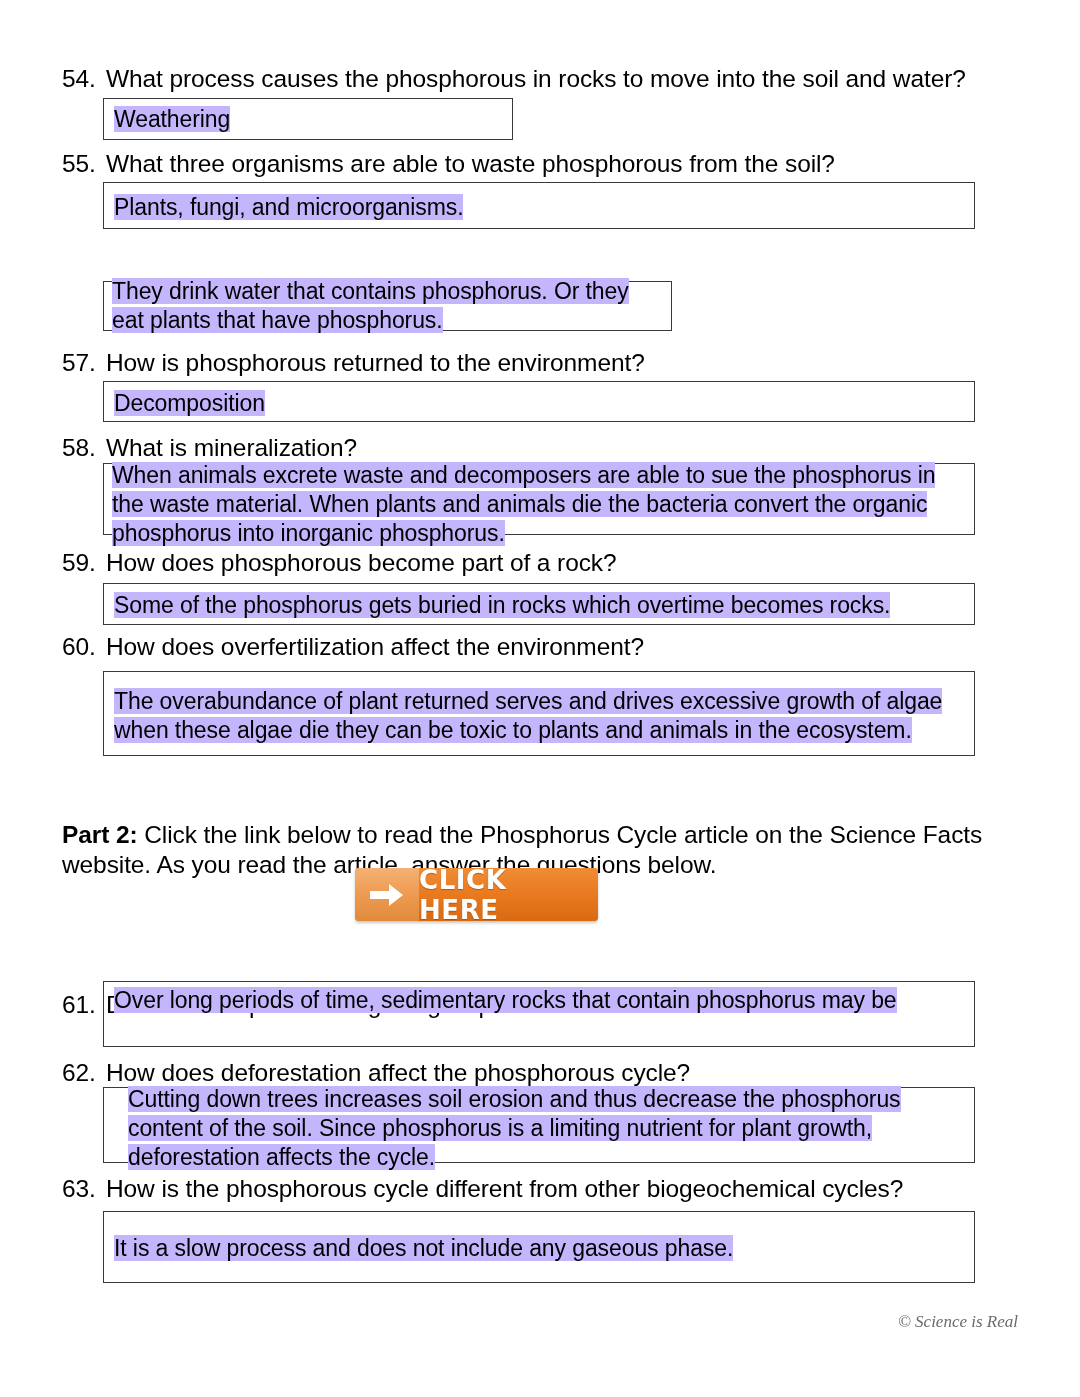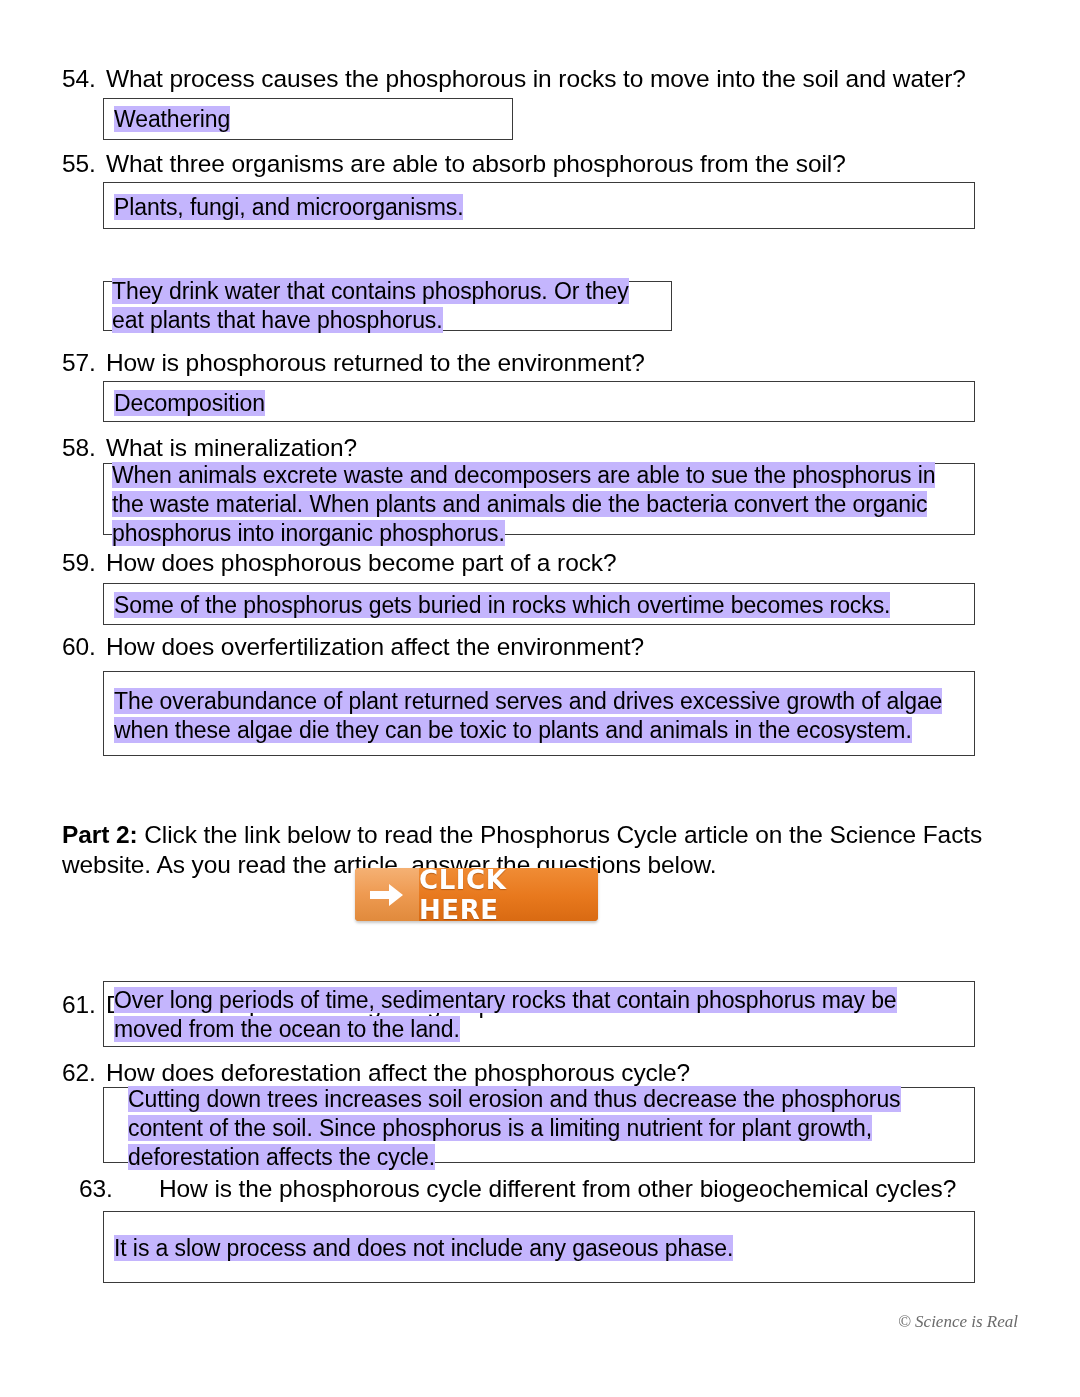--- a/index.html
+++ b/index.html
@@ -137,21 +137,21 @@
     <span class="num">54.</span>
     <span class="qtext">What process causes the phosphorous in rocks to move into the soil and water?</span>
   </div>
   <div class="abox" style="left:103px; top:98px; width:410px; height:42px;"></div>
   <div class="atext" style="left:114px; top:105px; width:390px;">
     <span class="hl">Weathering</span>
   </div>
 
   <div class="q" style="left:62px; top:149px;">
     <span class="num">55.</span>
-    <span class="qtext">What three organisms are able to absorb phosphorous from the soil?</span>
+    <span class="qtext">What three organisms are able to waste phosphorous from the soil?</span>
   </div>
   <div class="abox" style="left:103px; top:182px; width:872px; height:47px;"></div>
   <div class="atext" style="left:114px; top:193px; width:850px;">
     <span class="hl">Plants, fungi, and microorganisms.</span>
   </div>
 
   <div class="abox" style="left:103px; top:281px; width:569px; height:50px;"></div>
   <div class="atext" style="left:112px; top:277px; width:560px;">
     <div><span class="hl">They drink water that contains phosphorus. Or they</span></div>
     <div><span class="hl">eat plants that have phosphorus.</span></div>
@@ -211,35 +211,34 @@
     </div>
   </div>
 
   <div class="q" style="left:62px; top:990px;">
     <span class="num">61.</span>
     <span class="qtext">Describe the process of geologic uplift.</span>
   </div>
   <div class="abox" style="left:103px; top:981px; width:872px; height:66px;"></div>
   <div class="atext" style="left:114px; top:986px; width:850px;">
     <div><span class="hl">Over long periods of time, sedimentary rocks that contain phosphorus may be</span></div>
-    <div><span class="hl">moved from the ocean to the land.</span></div>
   </div>
 
   <div class="q" style="left:62px; top:1058px;">
     <span class="num">62.</span>
     <span class="qtext">How does deforestation affect the phosphorous cycle?</span>
   </div>
   <div class="abox" style="left:103px; top:1087px; width:872px; height:76px;"></div>
   <div class="atext" style="left:128px; top:1085px; width:870px;">
     <div><span class="hl">Cutting down trees increases soil erosion and thus decrease the phosphorus</span></div>
     <div><span class="hl">content of the soil. Since phosphorus is a limiting nutrient for plant growth,</span></div>
     <div><span class="hl">deforestation affects the cycle.</span></div>
   </div>
 
-  <div class="q" style="left:79px; top:1174px;gap:36px;">
+  <div class="q" style="left:62px; top:1174px;">
     <span class="num">63.</span>
     <span class="qtext">How is the phosphorous cycle different from other biogeochemical cycles?</span>
   </div>
   <div class="abox" style="left:103px; top:1211px; width:872px; height:72px;"></div>
   <div class="atext" style="left:114px; top:1234px; width:850px;">
     <span class="hl">It is a slow process and does not include any gaseous phase.</span>
   </div>
 
   <div class="footer">© Science is Real</div>
 

